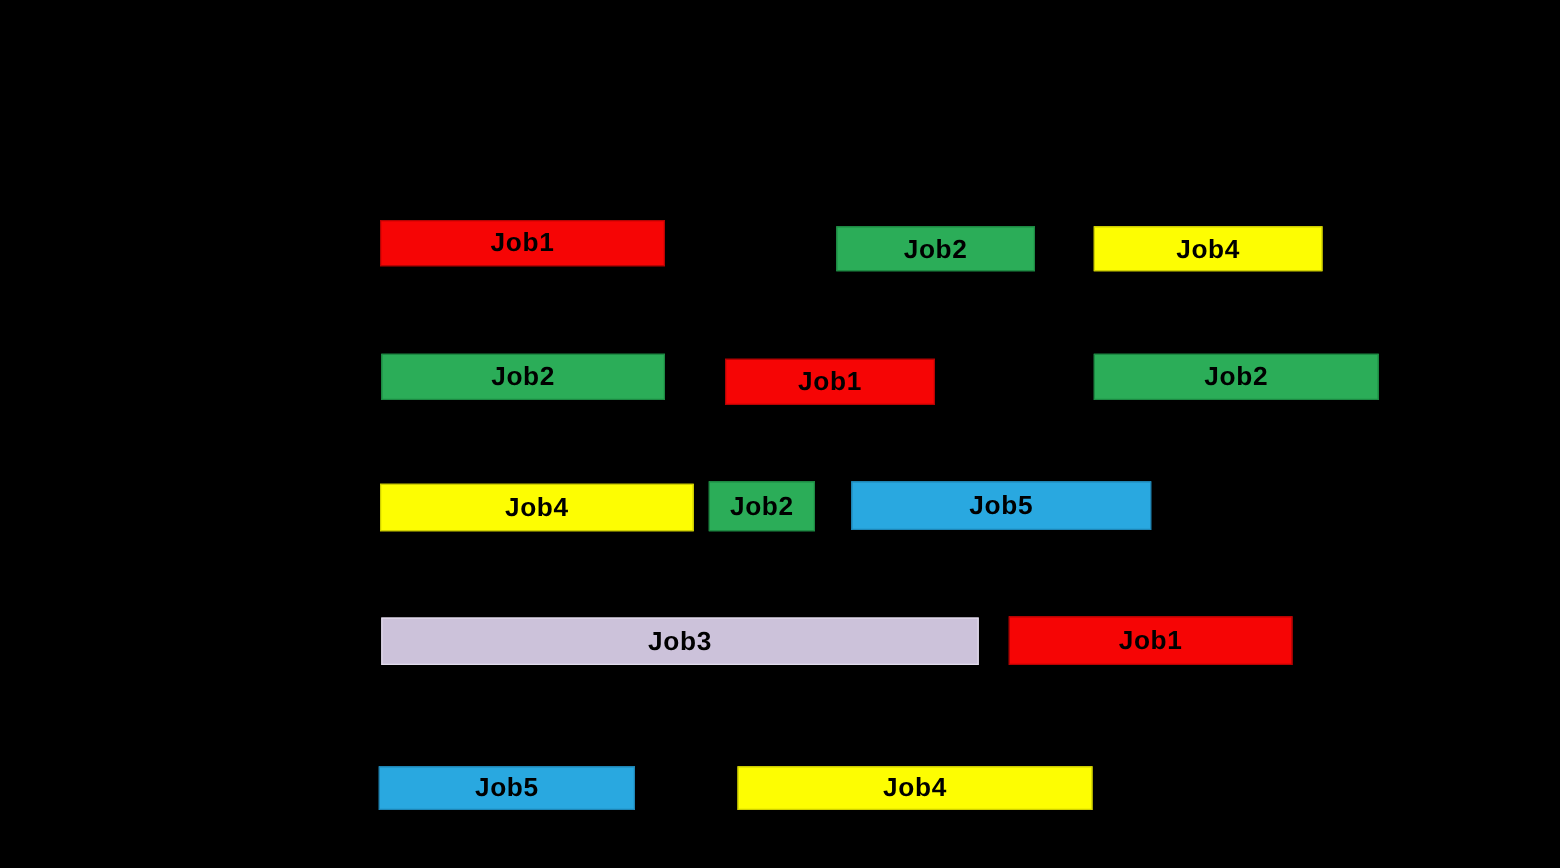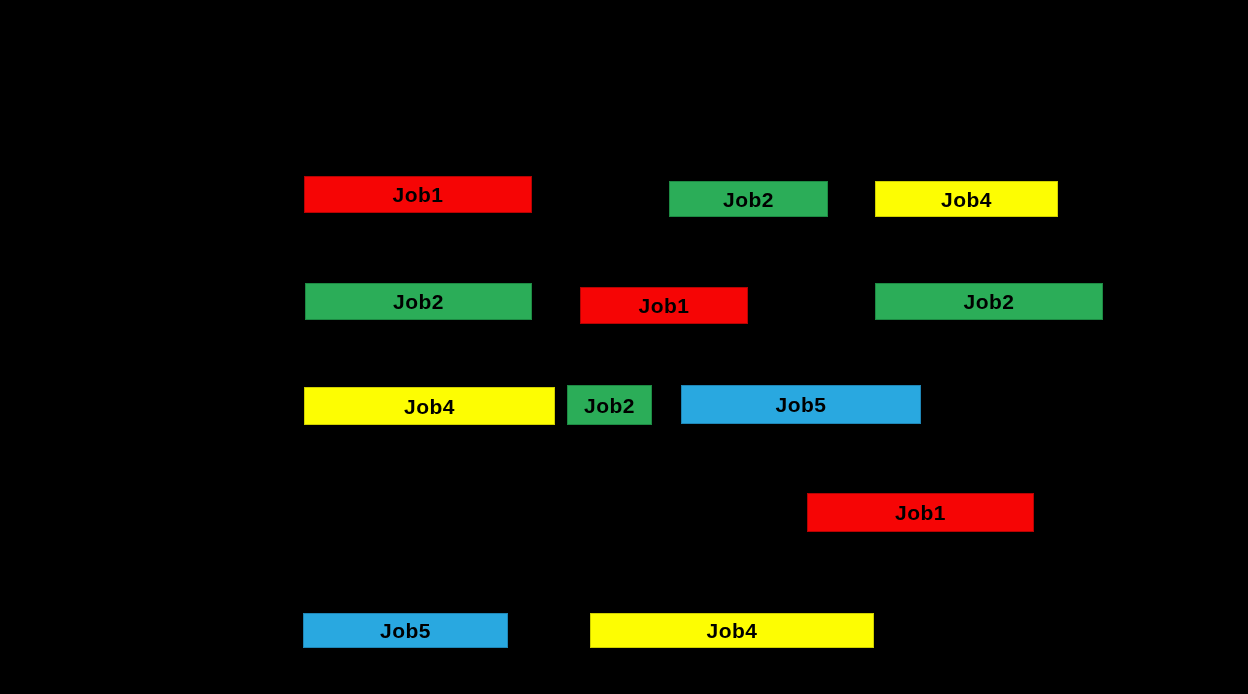--- a/index.html
+++ b/index.html
@@ -58,20 +58,23 @@
     </div>
     <div class="gantt-bar" style="left: 304px; top: 387px; width: 251px; height: 38px; background: rgb(253, 253, 2); border-color: rgb(207, 207, 0);">
       <span class="bar-label">Job4</span>
     </div>
     <div class="gantt-bar" style="left: 567px; top: 385px; width: 85px; height: 40px; background: rgb(43, 173, 88); border-color: rgb(29, 138, 67);">
       <span class="bar-label">Job2</span>
     </div>
     <div class="gantt-bar" style="left: 681px; top: 385px; width: 240px; height: 39px; background: rgb(41, 168, 224); border-color: rgb(31, 134, 182);">
       <span class="bar-label">Job5</span>
     </div>
+    <div class="gantt-bar" style="left: 305px; top: 494px; width: 478px; height: 38px; background: rgb(204, 194, 218); border-color: rgb(226, 220, 236);">
+      <span class="bar-label">Job3</span>
+    </div>
     <div class="gantt-bar" style="left: 807px; top: 493px; width: 227px; height: 39px; background: rgb(246, 5, 5); border-color: rgb(181, 3, 3);">
       <span class="bar-label">Job1</span>
     </div>
     <div class="gantt-bar" style="left: 303px; top: 613px; width: 205px; height: 35px; background: rgb(41, 168, 224); border-color: rgb(31, 134, 182);">
       <span class="bar-label">Job5</span>
     </div>
     <div class="gantt-bar" style="left: 590px; top: 613px; width: 284px; height: 35px; background: rgb(253, 253, 2); border-color: rgb(207, 207, 0);">
       <span class="bar-label">Job4</span>
     </div>
   </div>

